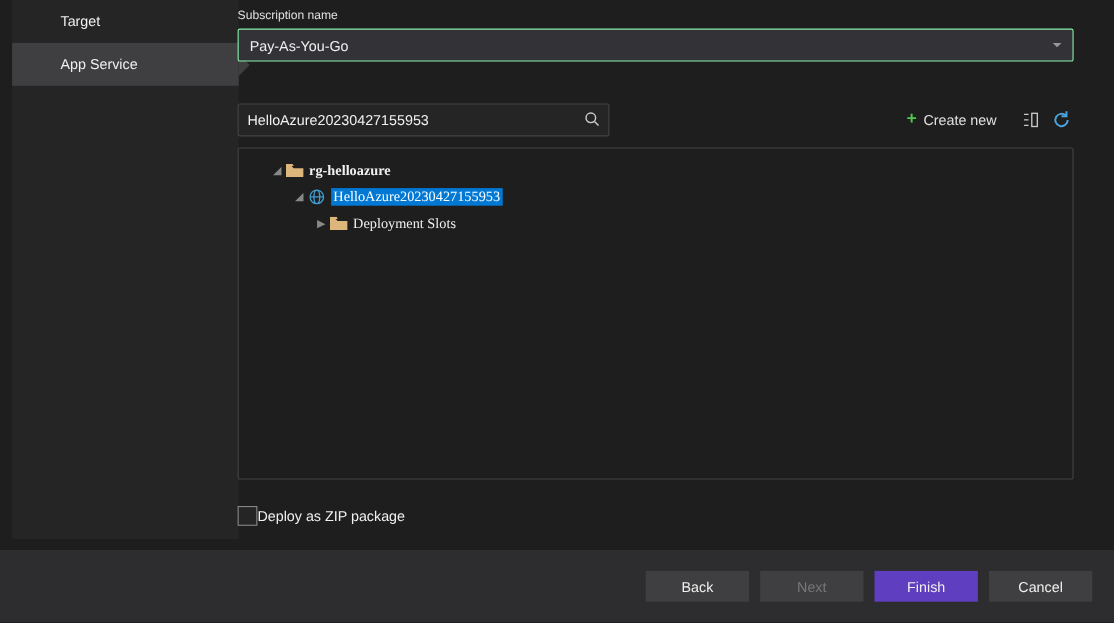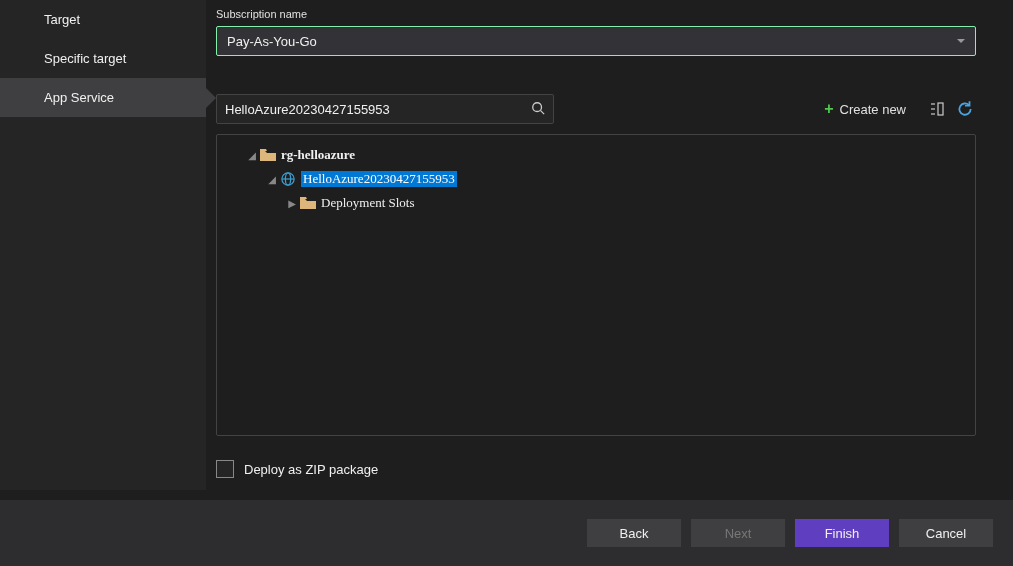--- a/index.html
+++ b/index.html
@@ -8,21 +8,21 @@
     height: 566px;
     background: #1e1e1e;
     font-family: "Segoe UI", sans-serif;
     font-size: 13px;
     color: #f0f0f0;
     overflow: hidden;
     position: relative;
   }
   .sidebar {
     position: absolute;
-    left: 0;
+    left: 11px;
     top: 0;
     width: 206px;
     height: 490px;
     background: #252526;
   }
   .sidebar-item {
     padding: 12px 14px 12px 44px;
     color: #f0f0f0;
     cursor: pointer;
   }
@@ -143,21 +143,20 @@
   .webapp-icon { color: #3c9dd0; }
   .tree-label { font-size: 13px; font-family: Liberation Serif, serif; }
   .tree-label.bold { font-weight: 600; }
   .tree-label.selected { background: #0078d4; color: #fff; padding: 0 2px; }
   .indent-1 { padding-left: 28px; }
   .indent-2 { padding-left: 48px; }
   .indent-3 { padding-left: 68px; }
   .checkbox-row {
     display: flex;
     align-items: center;
-    gap: 10px;
     margin-top: 24px;
   }
   .checkbox {
     width: 18px; height: 18px;
     border: 1px solid #888;
     background: #252526;
     cursor: pointer;
   }
   .footer {
     position: absolute;
@@ -183,23 +182,20 @@
   }
   .btn:disabled { color: #777; cursor: default; }
   .btn.primary { background: #5f3fbf; }
 </style>
 </head>
 <body>
 
 <div class="sidebar">
   <div class="sidebar-item">
     <span>Target</span>
-  </div>
-  <div class="sidebar-item">
-    <span>Specific target</span>
   </div>
   <div class="sidebar-item active">
     <span>App Service</span>
   </div>
 </div>
 
 <div class="main">
   <div class="field-label">Subscription name</div>
   <div class="dropdown">
     <span>Pay-As-You-Go</span>

